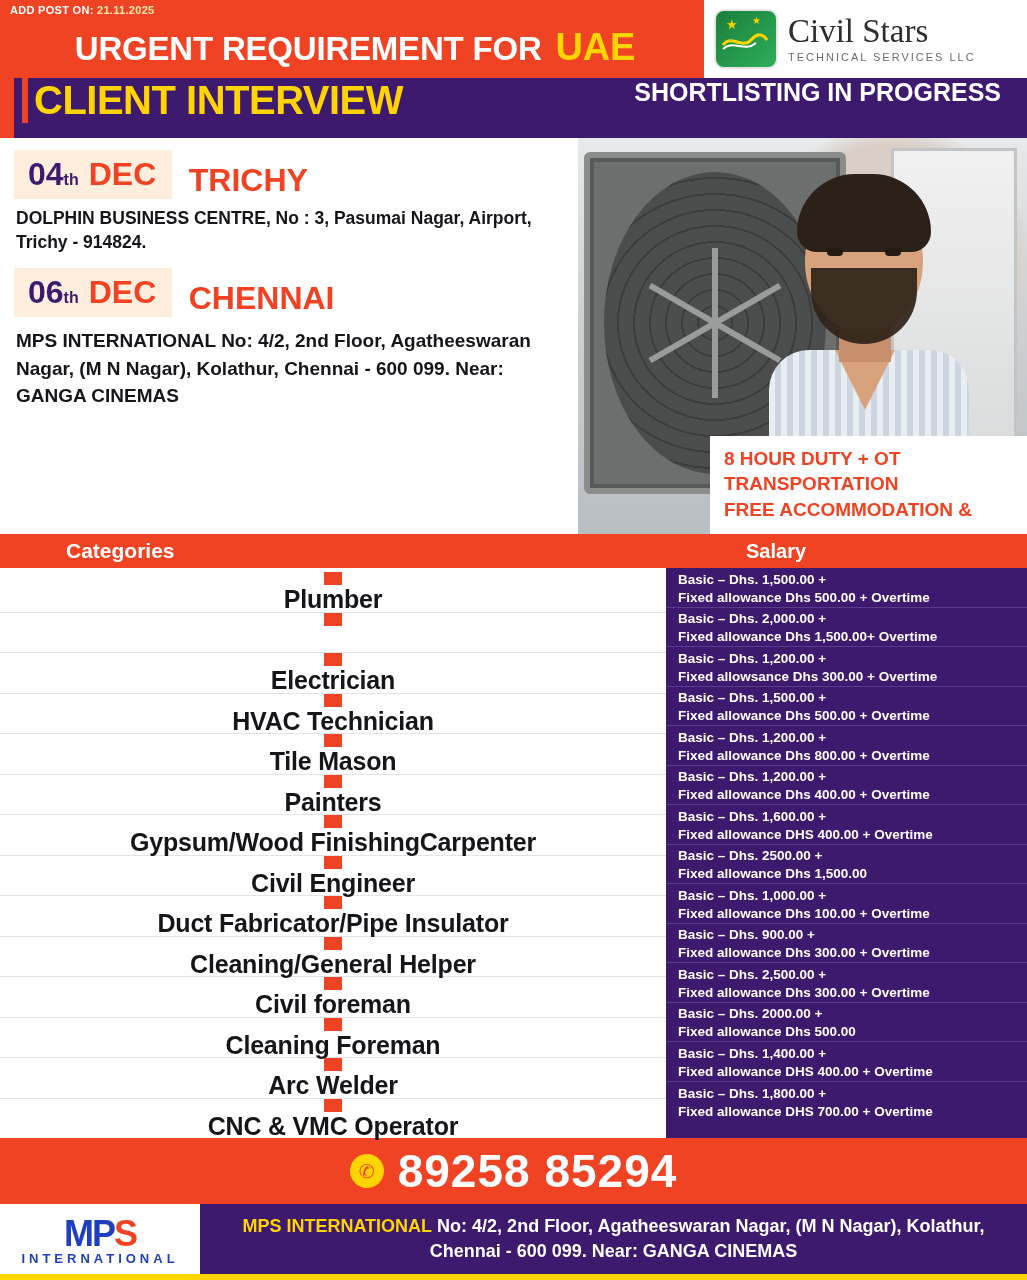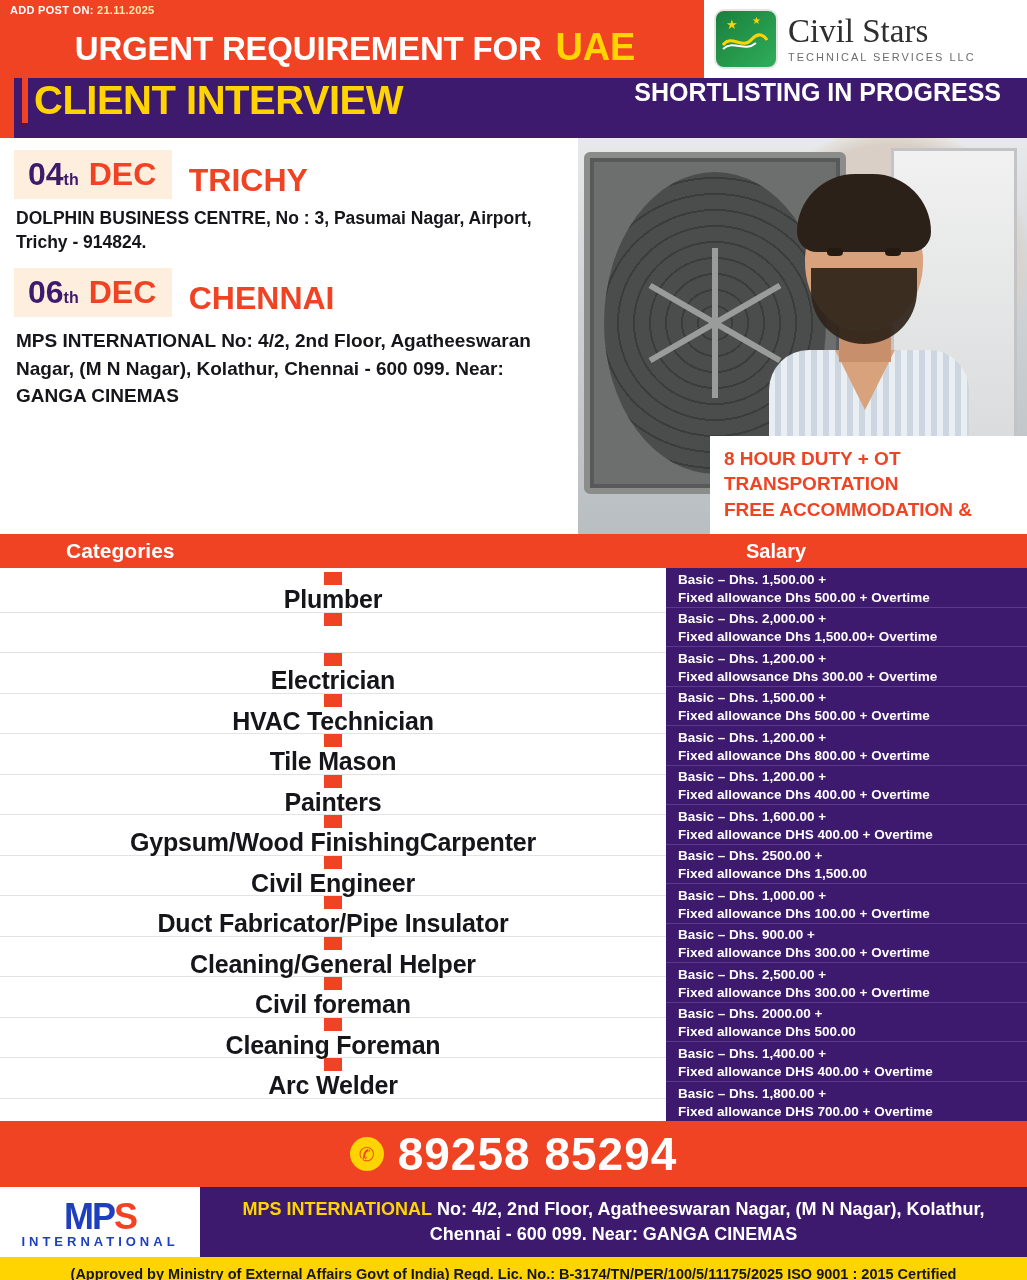--- a/index.html
+++ b/index.html
@@ -364,20 +364,24 @@
           <span class="lbl">Civil foreman</span>
         </div>
       <div class="row">
           <span class="bullet"></span>
           <span class="lbl">Cleaning Foreman</span>
         </div>
       <div class="row">
           <span class="bullet"></span>
           <span class="lbl">Arc Welder</span>
         </div>
+      <div class="row" style="border-bottom:none;">
+          <span class="bullet"></span>
+          <span class="lbl">CNC &amp; VMC Operator</span>
+        </div>
     </div>
 
     <div class="col-sal">
       <div class="srow">
           <span>Basic – Dhs. 1,500.00 +</span>
           <span>Fixed allowance Dhs 500.00 + Overtime</span>
         </div>
       <div class="srow">
           <span>Basic – Dhs. 2,000.00 +</span>
           <span>Fixed allowance Dhs 1,500.00+ Overtime</span>

